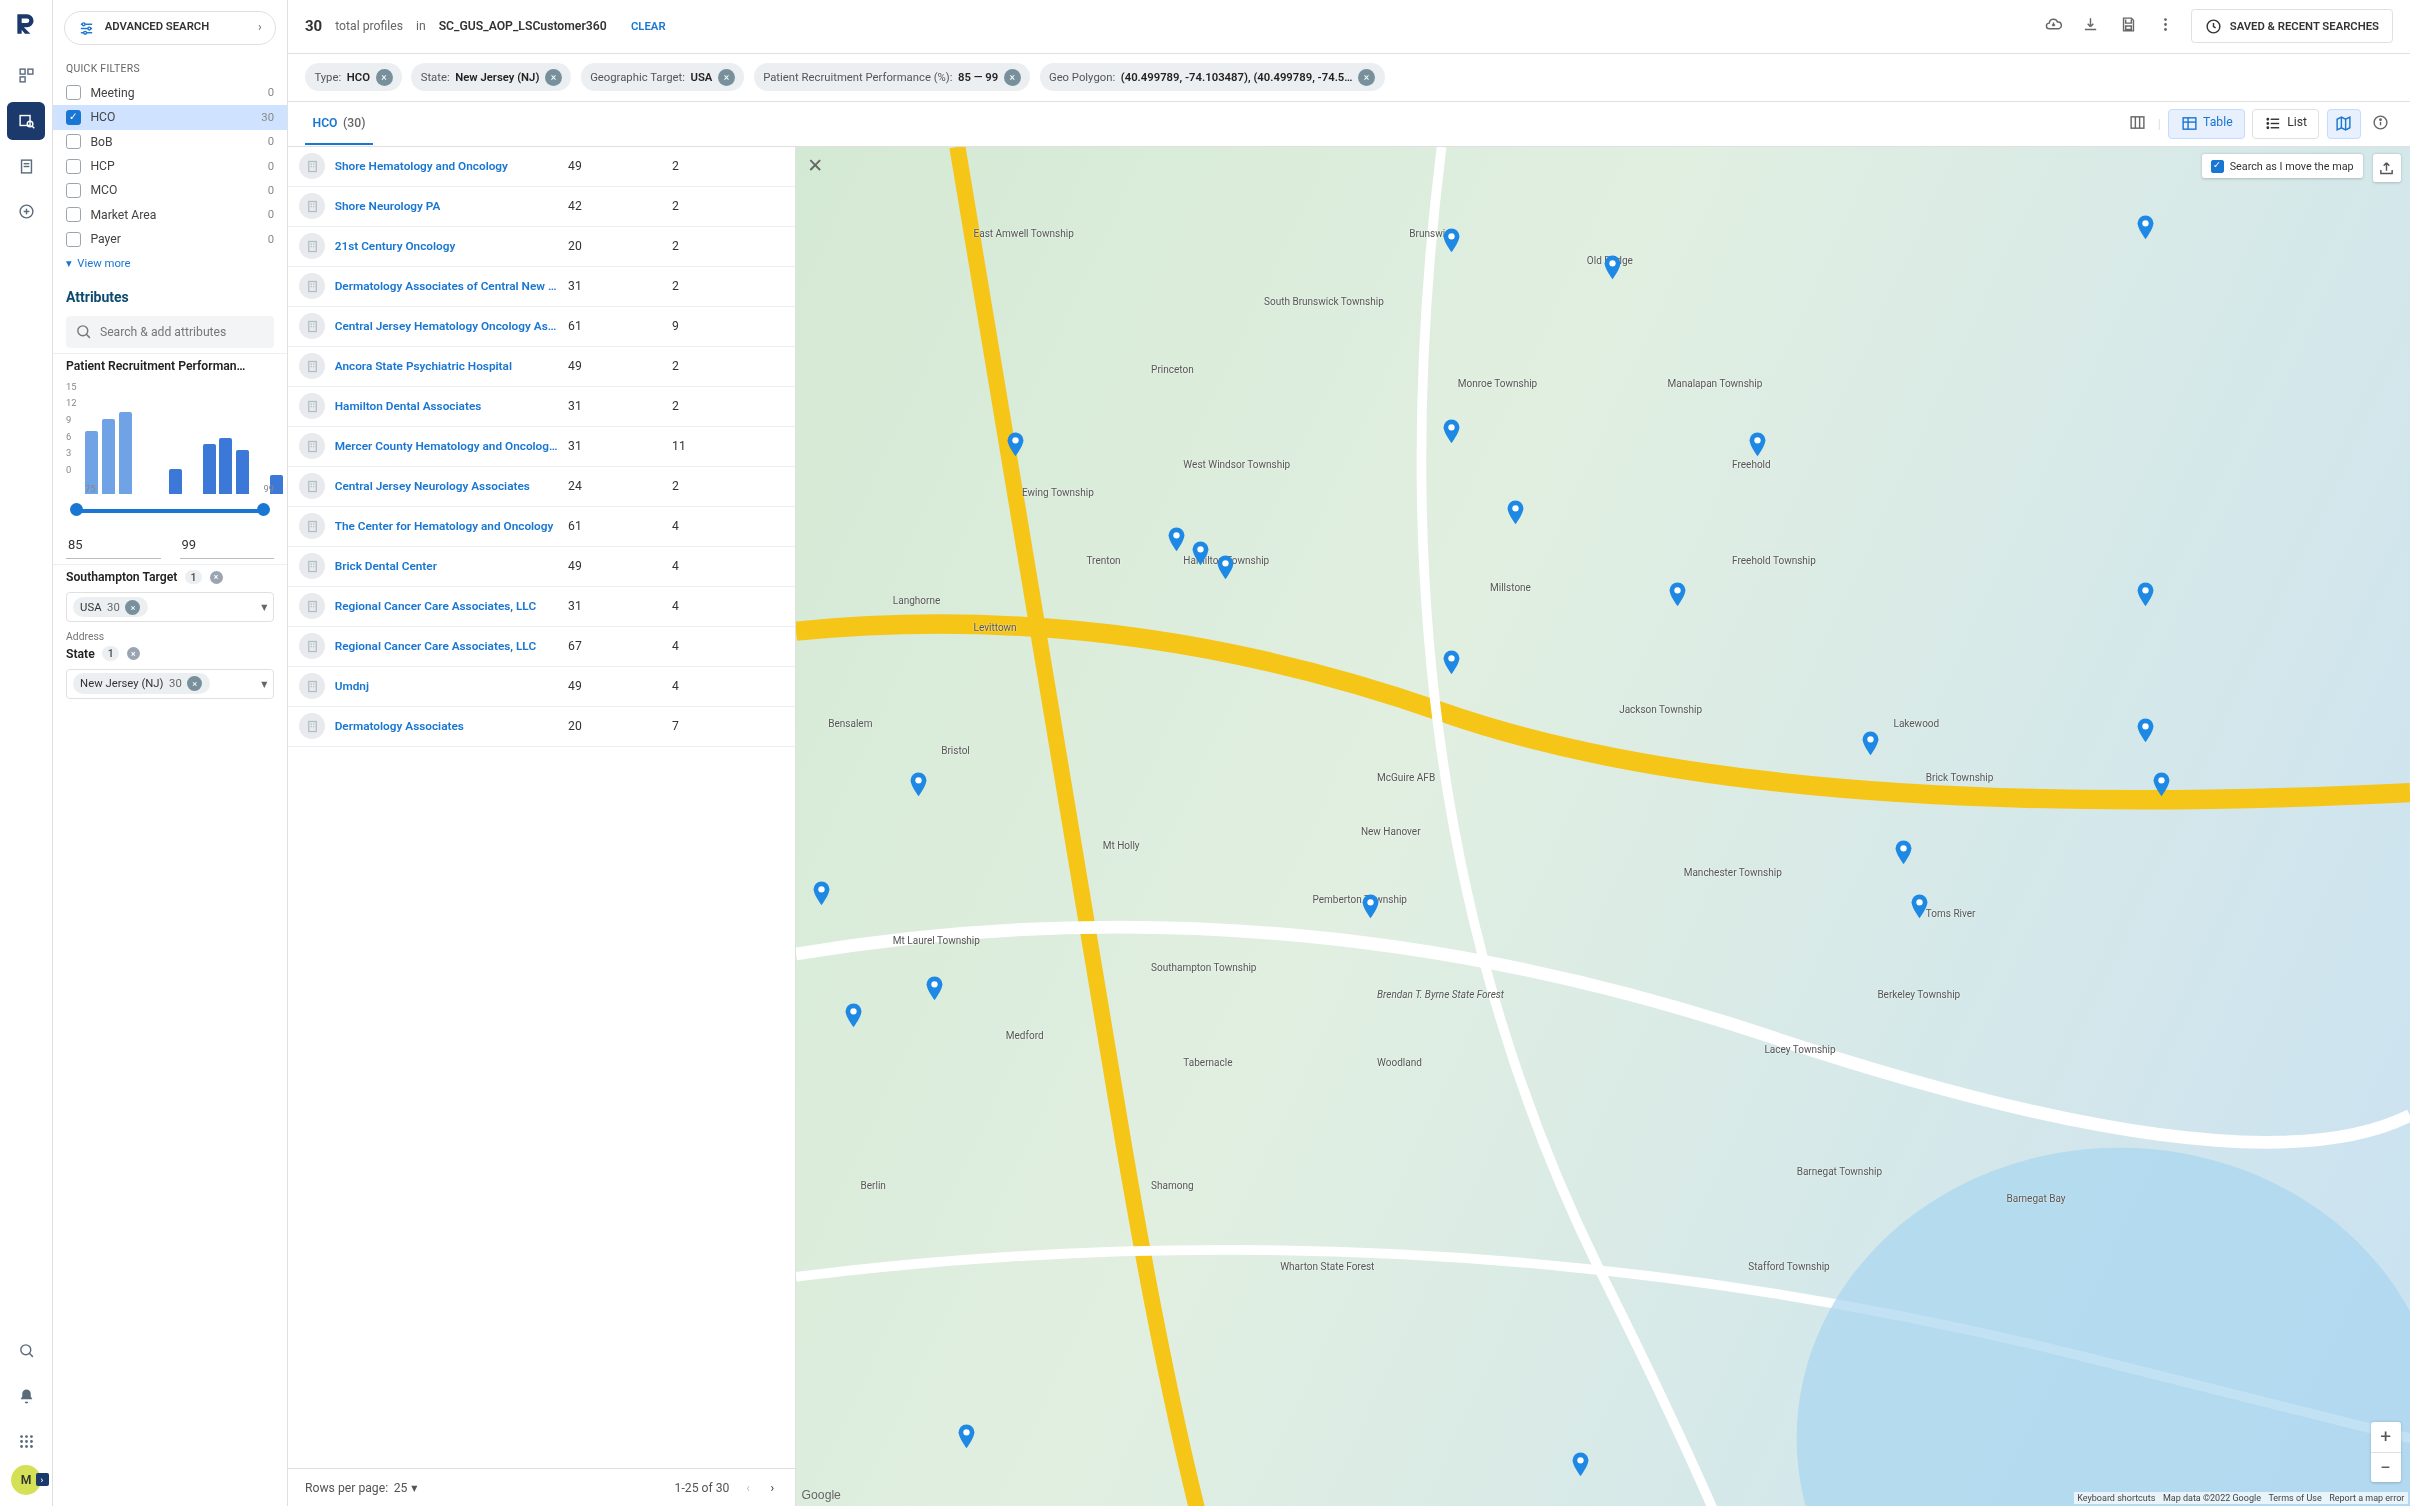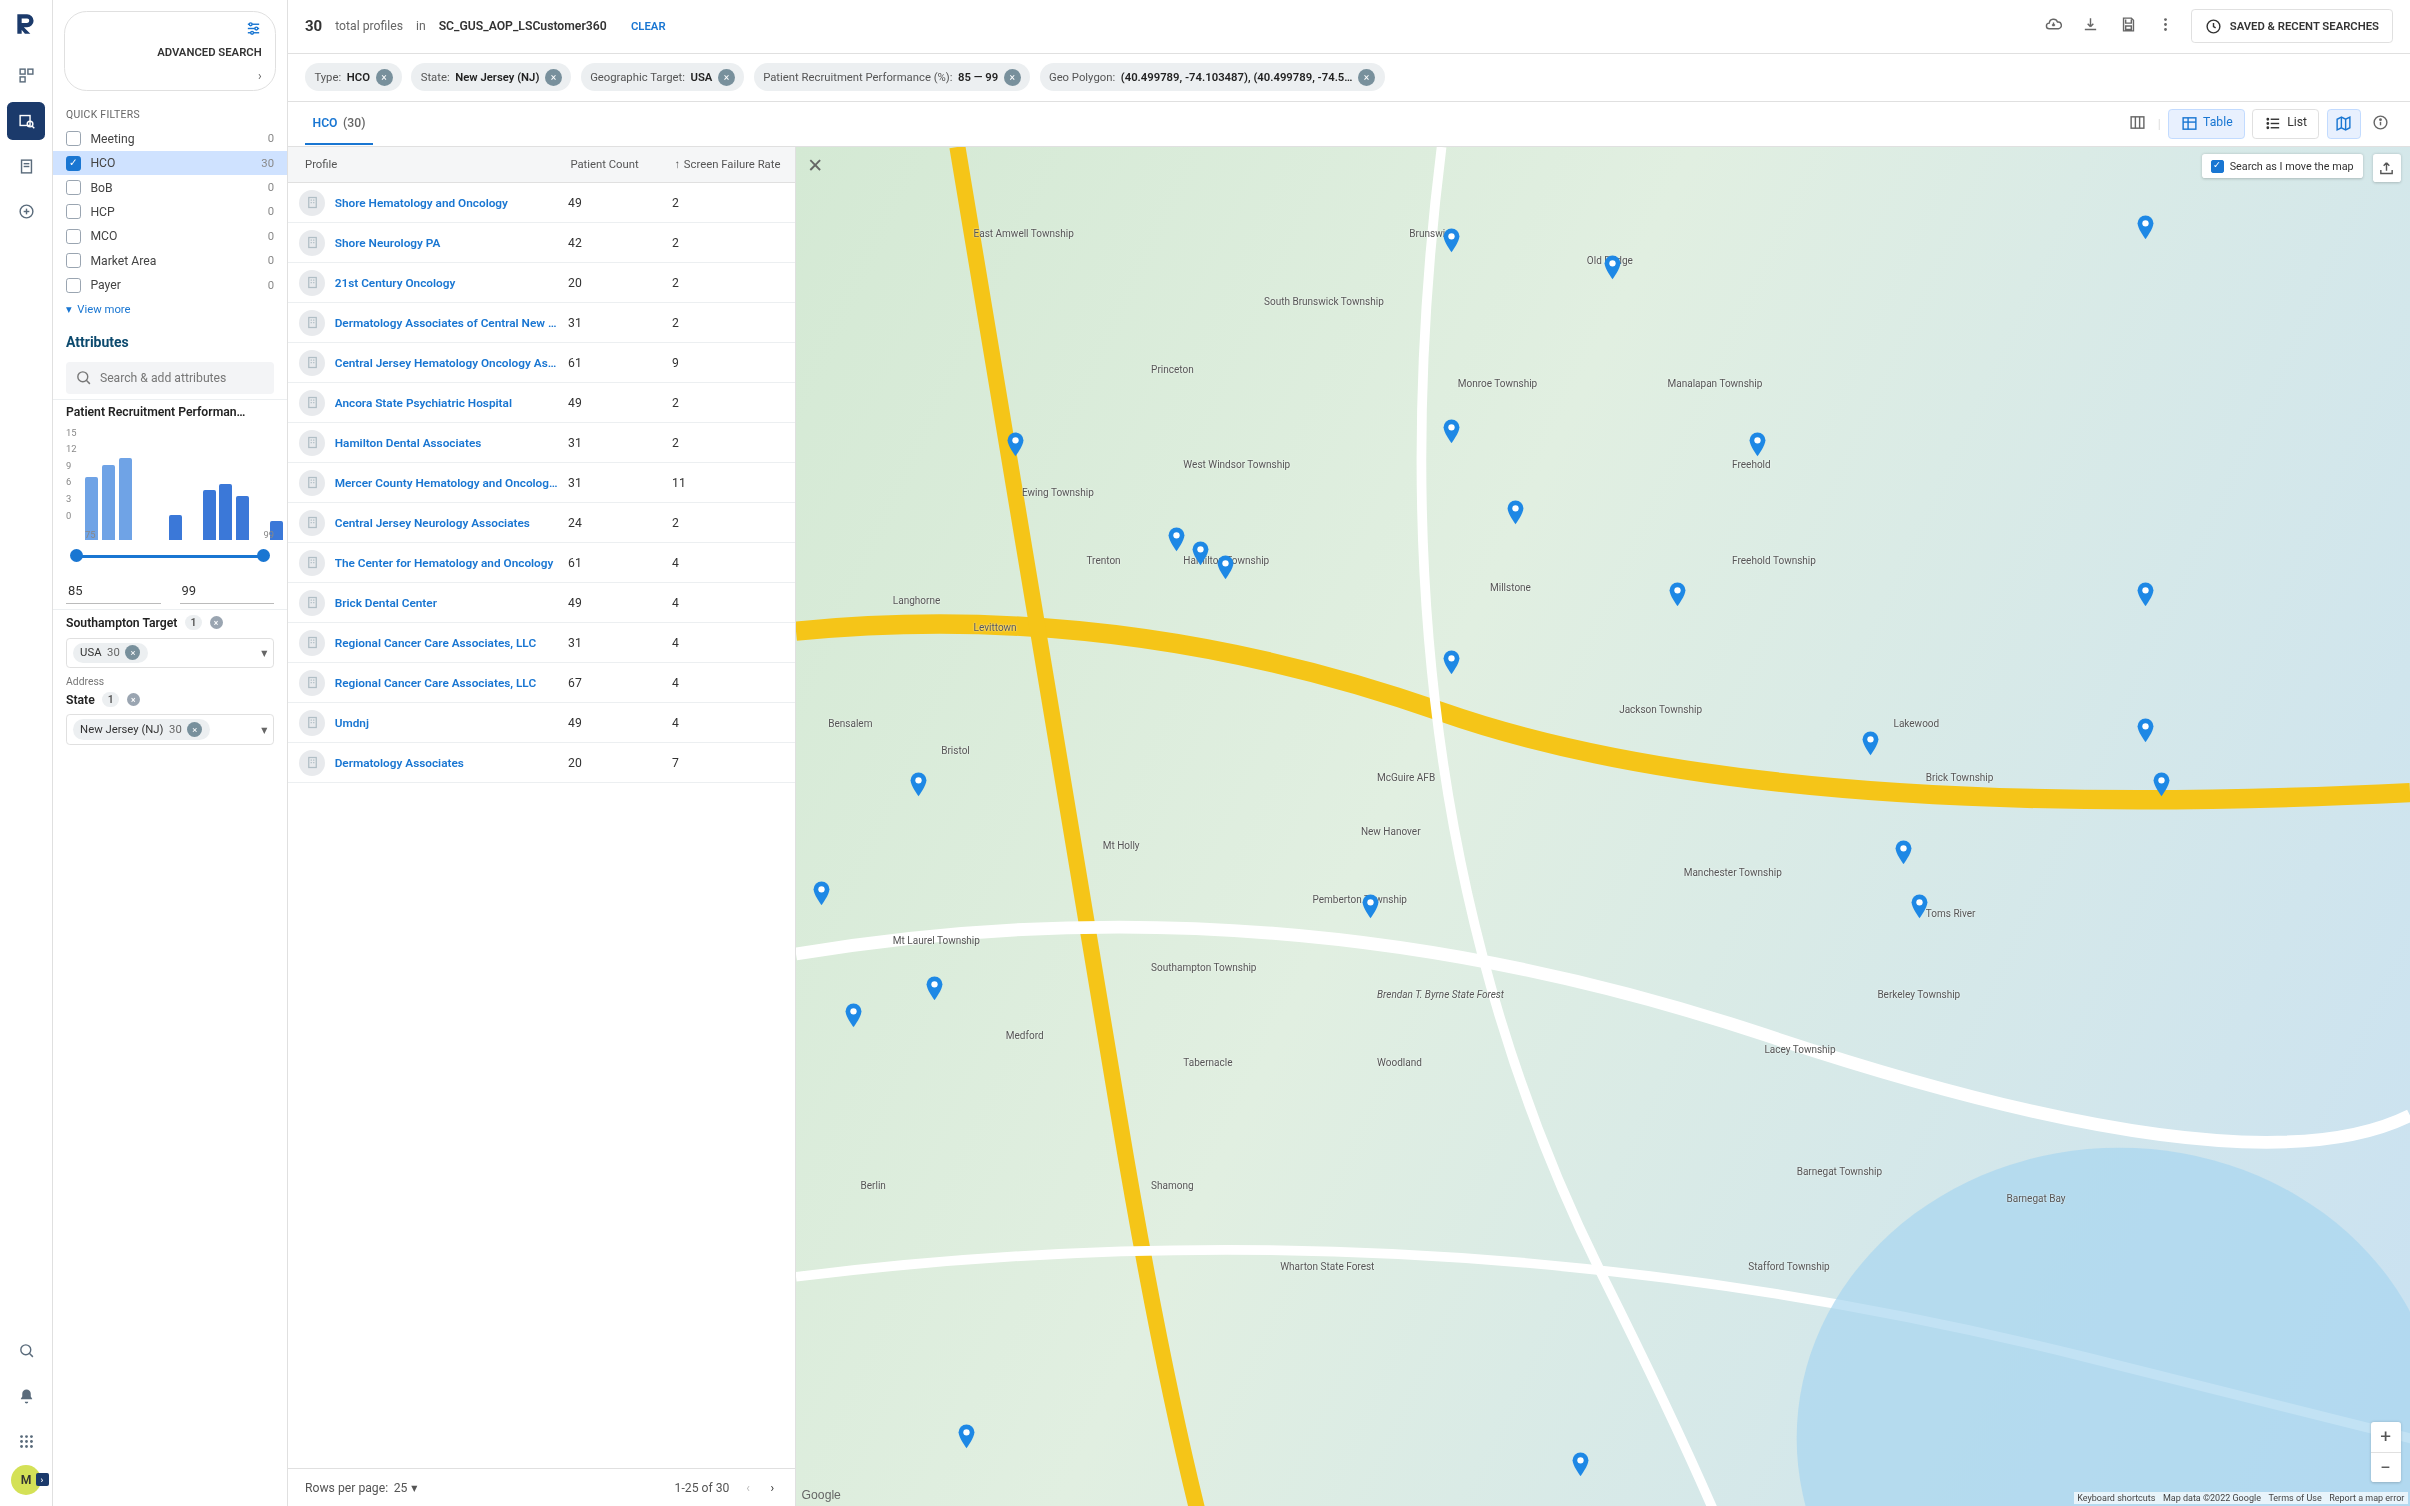--- a/index.html
+++ b/index.html
@@ -8,21 +8,21 @@
 .app { display: flex; height: 100vh; }
 .navrail { width: 53px; background: #fff; border-right: 0.9px solid #e0e0e0; display: flex; flex-direction: column; align-items: center; padding: 11.3px 0; }
 .navrail .logo { width: 26px; height: 26px; margin-bottom: 15px; }
 .navrail .nav-icon { width: 38px; height: 38px; display: flex; align-items: center; justify-content: center; border-radius: 5.6px; margin: 3.8px 0; cursor: pointer; color: #5a6b7b; }
 .navrail .nav-icon.active { background: #1b3a6b; color: #fff; }
 .navrail .spacer { flex: 1; }
 .navrail .avatar { width: 30px; height: 30px; border-radius: 50%; background: #d4e157; color: #333; display:flex;align-items:center;justify-content:center;font-weight:600; position:relative;}
 .navrail .avatar .chev { position:absolute; right:-7.5px; width:13px; height:13px; background:#1b3a6b; color:#fff; display:flex;align-items:center;justify-content:center; border-radius:1.9px; font-size:9.4px;}
 
 .sidebar { width: 235px; border-right: 0.9px solid #e0e0e0; display:flex; flex-direction:column; overflow:hidden; }
-.adv-search { margin: 11.3px; border: 0.9px solid #e0e0e0; border-radius: 22.6px; padding: 7.5px 13px; display:flex; align-items:flex-end; gap:9.4px; cursor:pointer;flex-direction:column; }
+.adv-search { margin: 11.3px; border: 0.9px solid #e0e0e0; border-radius: 22.6px; padding: 7.5px 13px; display:flex; align-items:flex-start; gap:9.4px; cursor:pointer; }
 .adv-search .lbl { flex:1; font-weight:600; font-size: 11.3px; color:#333; }
 .quick-title { padding: 5.6px 13px; font-size: 10.4px; color:#666; letter-spacing:0.3px; }
 .sidebar-scroll { overflow-y:auto; flex:1; padding-bottom:19px; }
 
 .check-row { display:flex; align-items:center; padding: 4.7px 13px; gap:9.4px; position:relative;}
 .check-row .cb { width:15px; height:15px; border:1.9px solid #9aa5b1; border-radius:2.8px; background:#fff; }
 .check-row .cb.checked { background:#1976d2; border-color:#1976d2; position:relative;}
 .check-row .cb.checked::after { content:"✓"; color:#fff; font-size:10.4px; position:absolute; left:1.9px; top:-0.9px;}
 .check-row .name { flex:1; color:#444; }
 .check-row .cnt { color:#888; font-size:11.3px; }
@@ -428,28 +428,20 @@
         <span class="iconbtn"><svg class="svgicon" viewBox="0 0 24 24" fill="none" stroke="currentColor" stroke-width="2">
               <circle cx="12" cy="12" r="9"></circle>
               <line x1="12" y1="11" x2="12" y2="16"></line>
               <circle cx="12" cy="8" r="1" fill="currentColor"></circle>
             </svg></span>
       </div>
     </div>
 
     <div class="content">
       <div class="tablewrap">
-        <div class="thead">
-          <div class="th th-profile">Profile</div>
-          <div class="th th-pc">Patient Count</div>
-          <div class="th th-sf">
-              <span>↑</span>
-              <span>Screen Failure Rate</span>
-            </div>
-        </div>
         <div class="tbody" id="tbody">
             <div class="trow">
               <div class="avatar">
                 <svg width="15" height="15" viewBox="0 0 24 24" fill="none" stroke-width="2">
                   <rect x="6" y="4" width="12" height="16"></rect>
                   <line x1="9" y1="8" x2="11" y2="8"></line>
                   <line x1="13" y1="8" x2="15" y2="8"></line>
                   <line x1="9" y1="12" x2="11" y2="12"></line>
                   <line x1="13" y1="12" x2="15" y2="12"></line>
                 </svg>

